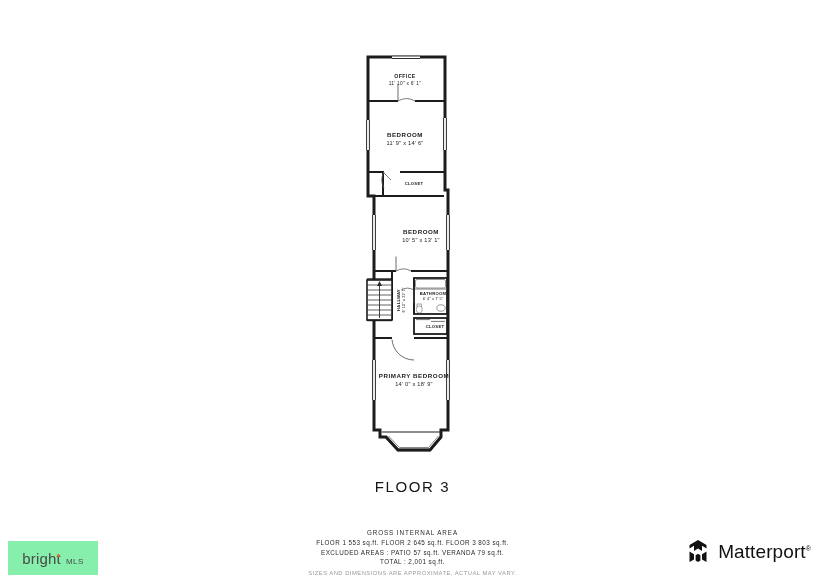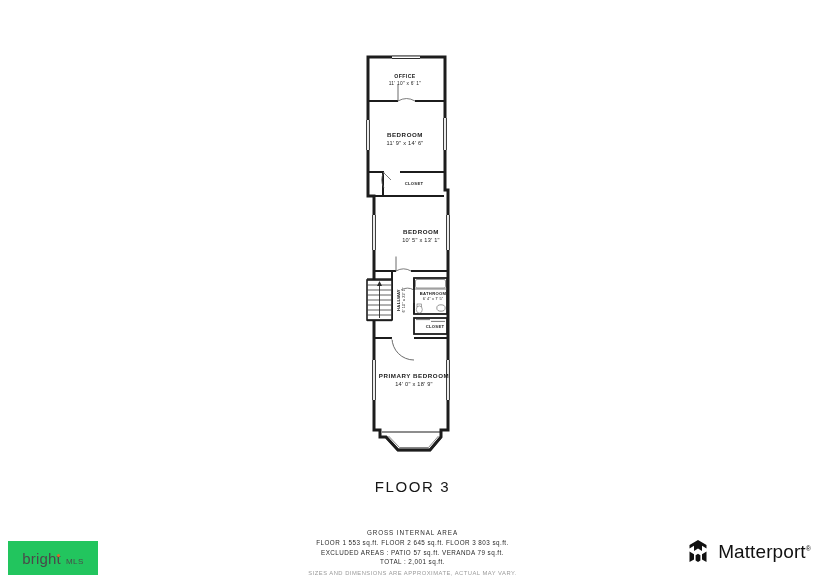--- a/index.html
+++ b/index.html
@@ -99,21 +99,21 @@
     margin-top: 5px;
   }
 
   
   #bright-logo {
     position: absolute;
     left: 8px;
     bottom: 8px;
     width: 90px;
     height: 34px;
-    background: #22c55e;
+    background: #86efac;
     display: flex;
     align-items: center;
     justify-content: center;
   }
   #bright-logo .bl-text {
     font-size: 15px;
     color: #4a4a4a;
     letter-spacing: .2px;
     font-weight: 400;
   }

